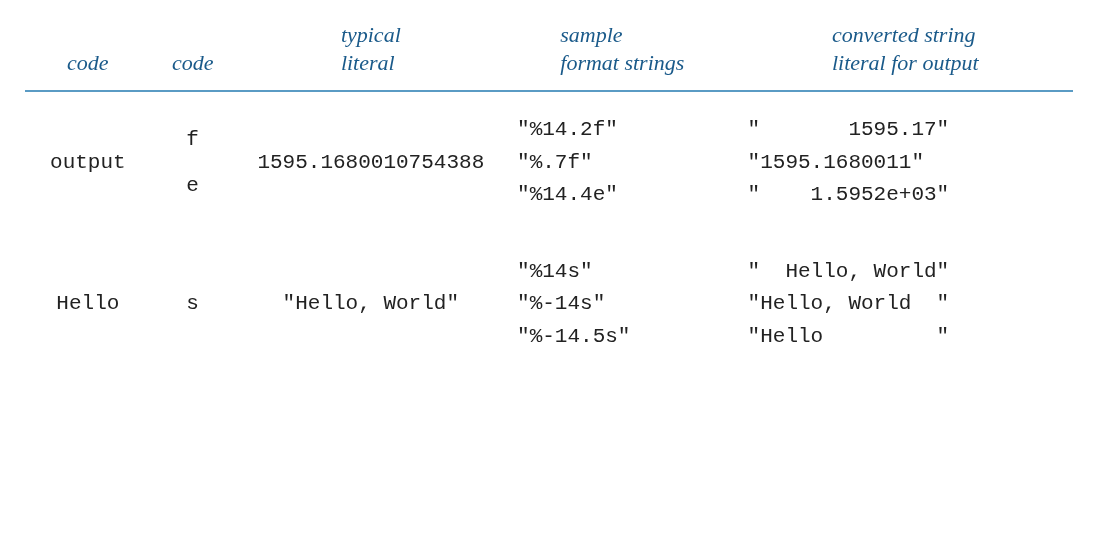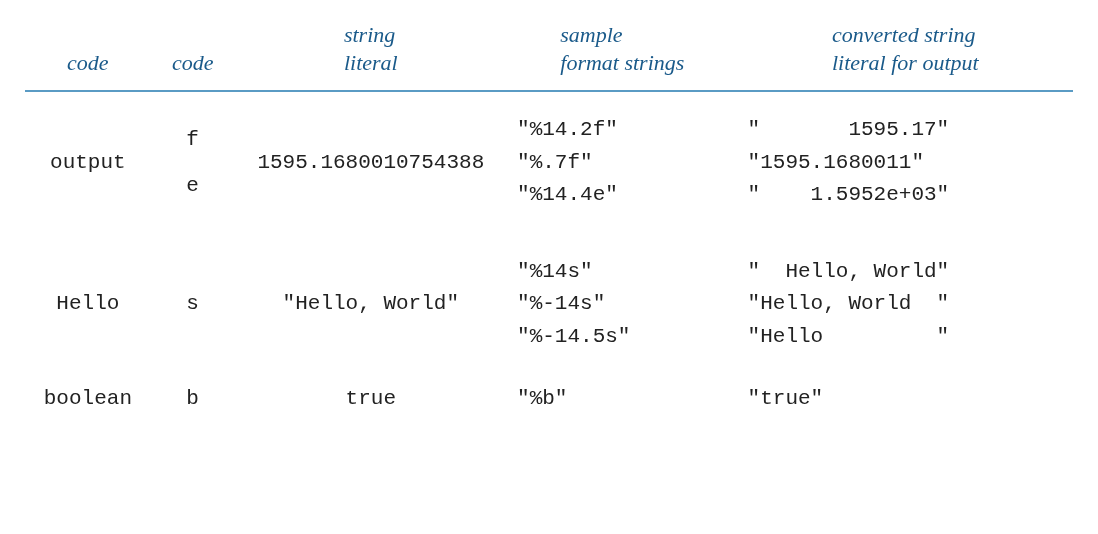--- a/index.html
+++ b/index.html
@@ -62,21 +62,21 @@
     <col style="width:12%">
     <col style="width:8%">
     <col style="width:26%">
     <col style="width:22%">
     <col style="width:32%">
   </colgroup>
   <thead>
     <tr>
       <th><span class="multiline">code</span></th>
       <th><span class="multiline">code</span></th>
-      <th><span class="multiline">string
+      <th><span class="multiline">typical
 literal</span></th>
       <th><span class="multiline">sample
 format strings</span></th>
       <th><span class="multiline">converted string
 literal for output</span></th>
     </tr>
   </thead>
   <tbody>
     <tr>
       <td>output</td>
@@ -94,21 +94,14 @@
       <td>Hello</td>
       <td>s</td>
       <td>"Hello, World"</td>
       <td class="left">"%14s"
 "%-14s"
 "%-14.5s"</td>
       <td class="left">"  Hello, World"
 "Hello, World  "
 "Hello         "</td>
     </tr>
-    <tr class="last">
-      <td>boolean</td>
-      <td>b</td>
-      <td>true</td>
-      <td class="left">"%b"</td>
-      <td class="left">"true"</td>
-    </tr>
   </tbody>
 </table>
 
 </body></html>

